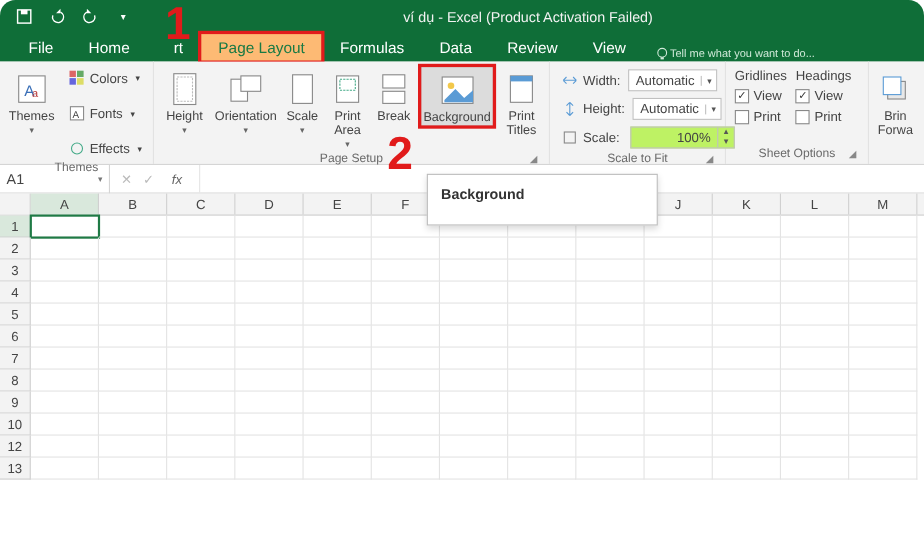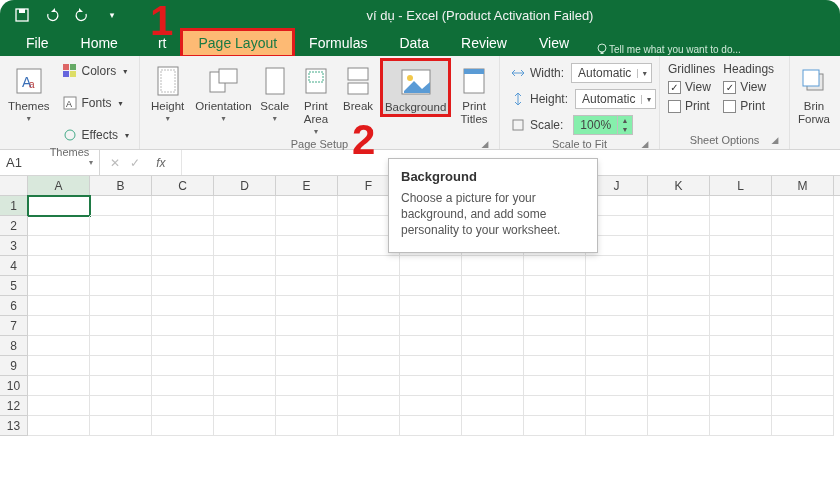--- a/index.html
+++ b/index.html
@@ -23,21 +23,21 @@
   .bigbtn .lbl { font-size: 11.5px; color: #444; text-align: center; line-height: 13px; margin-top: 2px; }
   .bigbtn .drop { font-size: 8px; color: #666; margin-top:1px; }
   .smallcol { display:flex; flex-direction:column; gap:14px; padding-top:2px; }
   .smallbtn { display:flex; align-items:center; gap:4px; font-size:12px; color:#444; padding:1px 4px; cursor:pointer; }
   .smallbtn .sic { width:16px; height:16px; display:flex; align-items:center; justify-content:center; }
   .chk { display:flex; align-items:center; gap:4px; font-size:12px; color:#444; padding:1px 2px; }
   .chk .box { width:13px; height:13px; border:1px solid #888; background:#fff; display:flex; align-items:center; justify-content:center; font-size:10px; color:#333; }
   .combo { display:flex; align-items:center; border:1px solid #c0c0c0; background:#fff; height:20px; font-size:12px; }
   .combo .val { padding:0 6px; min-width:58px; }
   .combo .arr { border-left:1px solid #c0c0c0; width:14px; text-align:center; font-size:8px; color:#555; }
-  .spin { display:flex; align-items:center; border:1px solid #c0c0c0; background:#86efac; height:20px; font-size:12px; }
+  .spin { display:flex; align-items:center; border:1px solid #c0c0c0; background:#bef264; height:20px; font-size:12px;padding-left:35px; }
   .spin .val { padding:0 6px; min-width:42px; text-align:right; }
   .spin .arrs { display:flex; flex-direction:column; border-left:1px solid #c0c0c0; }
   .spin .arrs span { font-size:7px; line-height:9px; width:14px; text-align:center; color:#555; }
   .red-hl { outline: 3px solid #e11b1b; outline-offset: -1px; }
   .callout-num { position:absolute; font-size:42px; font-weight:bold; color:#e11b1b; font-family: Arial, sans-serif; }
   .formula-bar { height:26px; background:#fff; border-bottom:1px solid #d5d5d5; display:flex; align-items:center; }
   .namebox { width:100px; height:26px; border-right:1px solid #d5d5d5; display:flex; align-items:center; padding:0 6px; font-size:13px; }
   .namebox .arr { margin-left:auto; font-size:8px; color:#777; }
   .fx-btns { display:flex; align-items:center; gap:10px; padding:0 10px; color:#999; }
   .fx-lbl { font-style:italic; color:#666; padding:0 6px; }
@@ -339,21 +339,20 @@
   <div class="fx-btns">
     <span style="color:#bbb">✕</span>
     <span style="color:#bbb">✓</span>
     <span class="fx-lbl">fx</span>
   </div>
   <div style="flex:1;height:100%;border-left:1px solid #e5e5e5"></div>
 </div>
 
 <div class="tooltip">
   <div class="tt-title">Background</div>
-  <div class="tt-body">Choose a picture for your background, and add some personality to your worksheet.</div>
 </div>
 
 <div class="sheet">
   <div class="colhdrs">
     <div class="corner"></div>
     <div class="colhdr sel">A</div>
     <div class="colhdr">B</div>
     <div class="colhdr">C</div>
     <div class="colhdr">D</div>
     <div class="colhdr">E</div>

